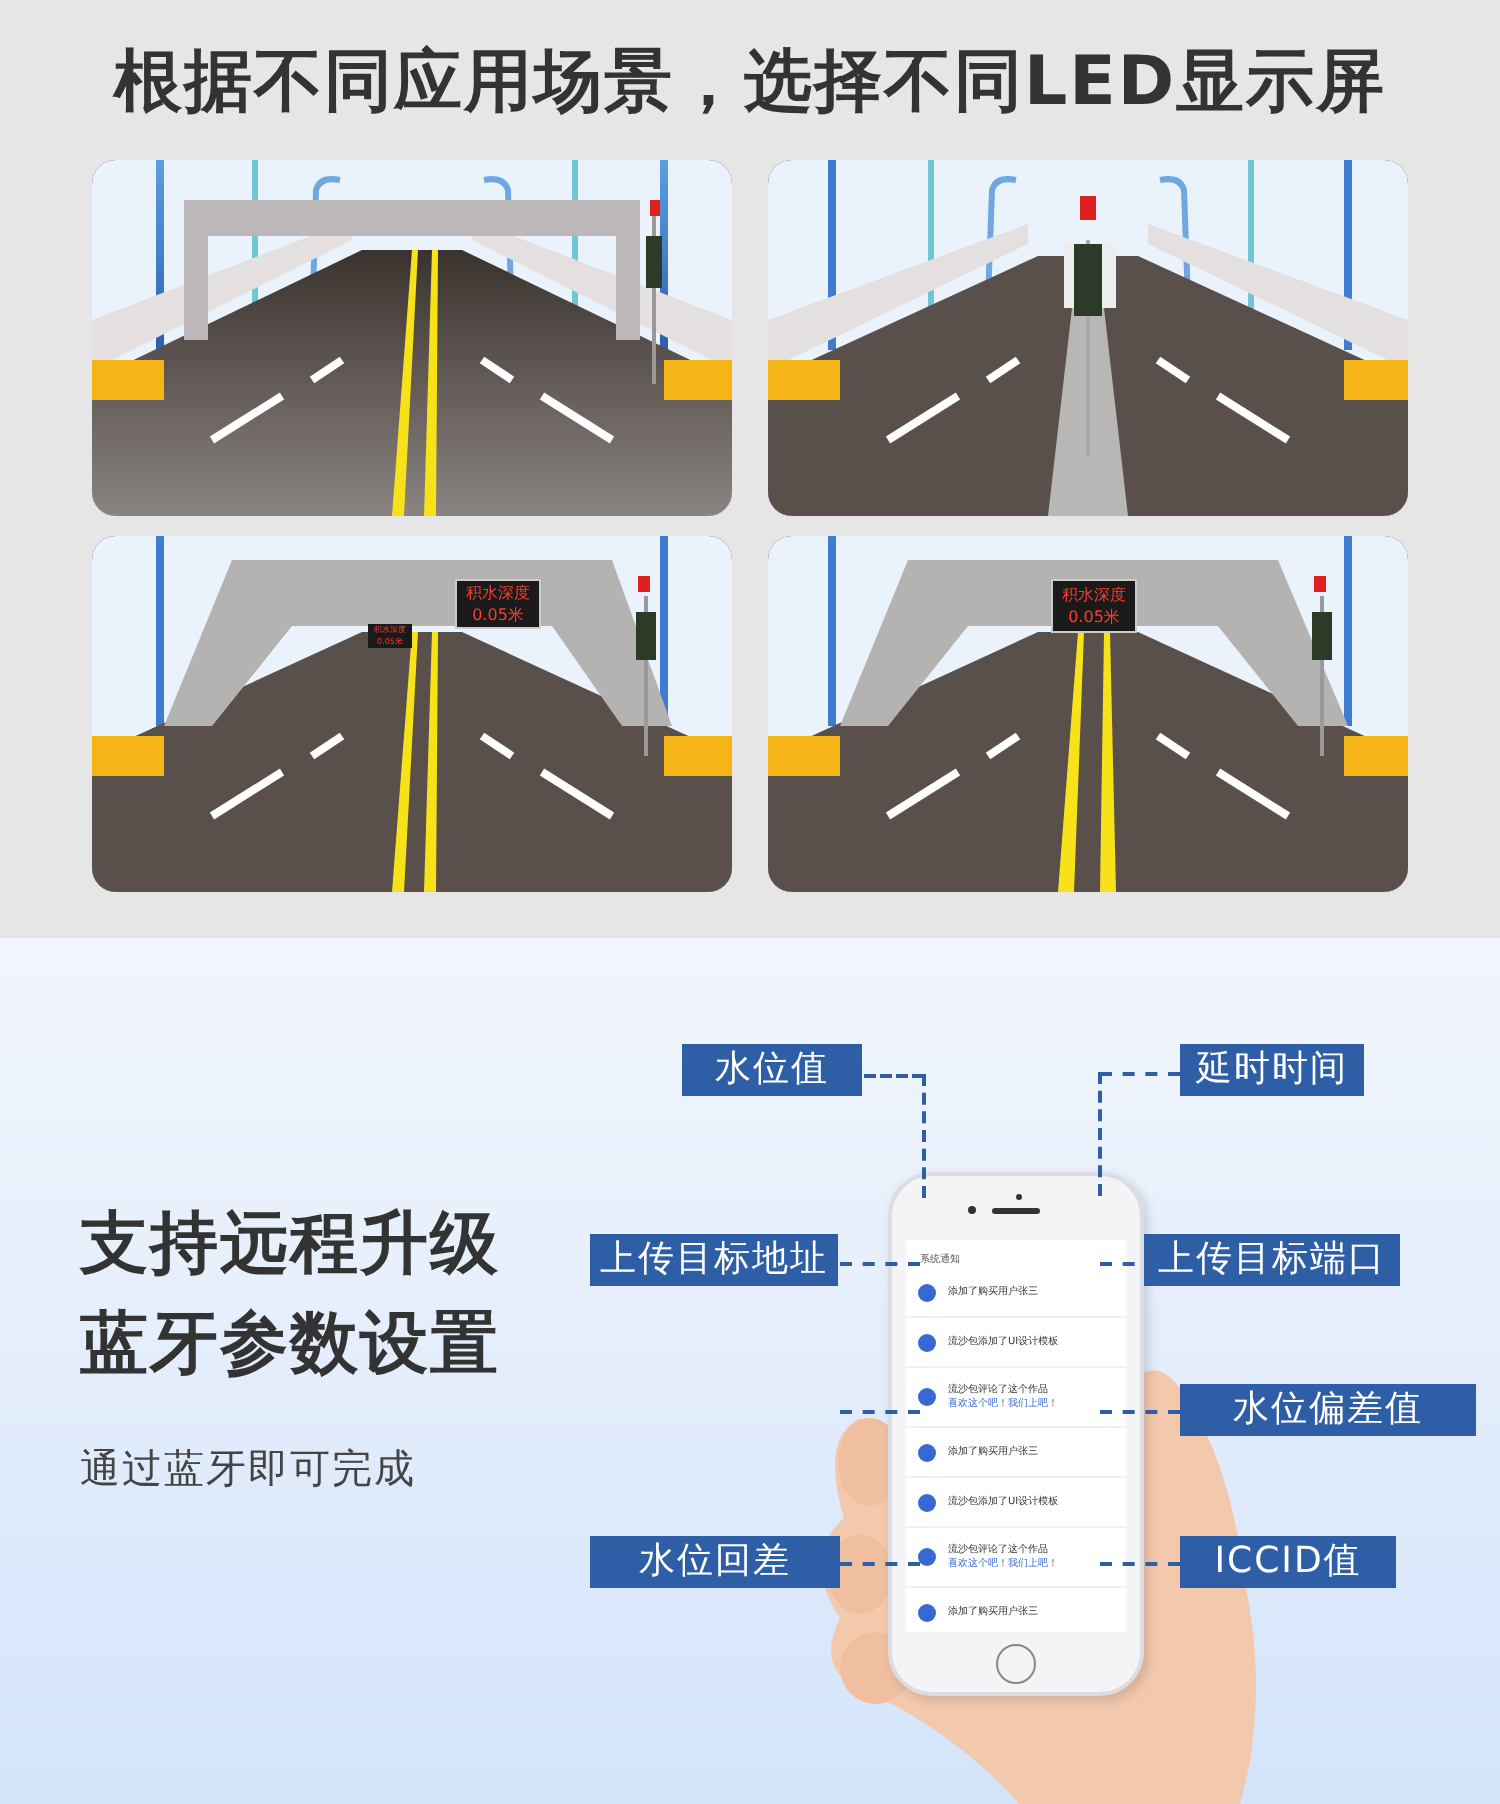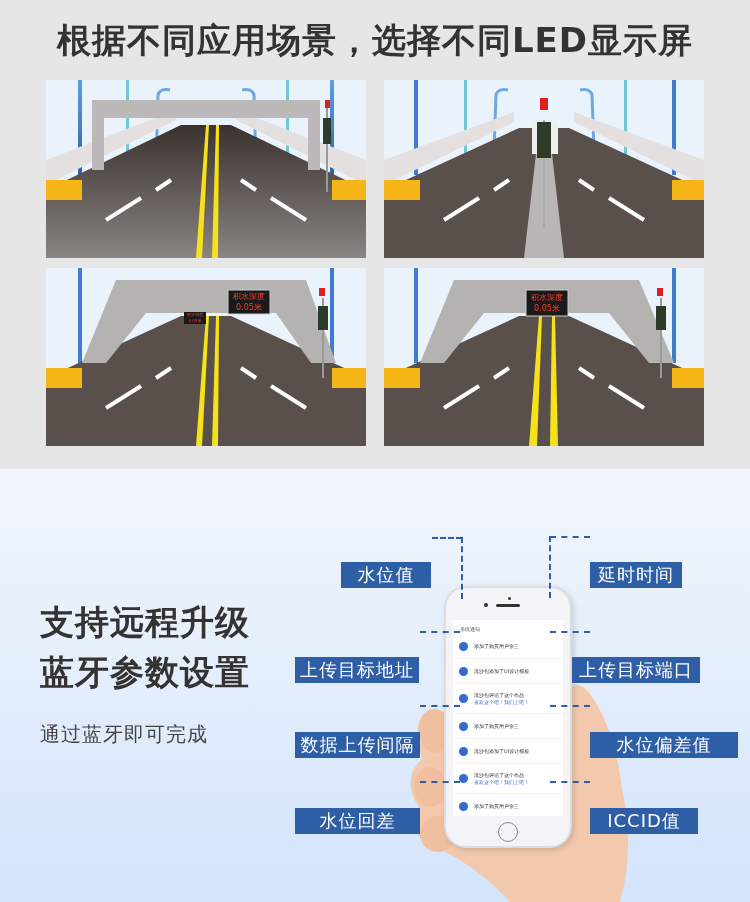--- a/index.html
+++ b/index.html
@@ -3,33 +3,33 @@
 <meta charset="utf-8">
 <style>
   * { box-sizing: border-box; margin: 0; padding: 0; }
   html, body { width: 750px; height: 902px; overflow: hidden; background: #ffffff; }
   body { font-family: "DejaVu Sans", "Liberation Sans", sans-serif; position: relative; }
 
   .top { position: absolute; left: 0; top: 0; width: 750px; height: 469px; background: #e6e6e6; }
   .top-title { position: absolute; left: 0; top: 18px; width: 750px; text-align: center;
     font-size: 34px; font-weight: bold; color: #333333; letter-spacing: 1px; }
 
-  .scene { position: absolute; width: 320px; height: 178px; background: #4c1d95; overflow: hidden; }
+  .scene { position: absolute; width: 320px; height: 178px; background: #4c1d95; overflow: hidden; border-radius: 12px; }
   .scene svg { display: block; }
 
   .bottom { position: absolute; left: 0; top: 469px; width: 750px; height: 433px;
     background: linear-gradient(180deg, #f2f6fd 0%, #e5eefb 45%, #d3e4fb 100%); }
 
   .headline { position: absolute; left: 40px; top: 128px; font-size: 34px; font-weight: bold;
     color: #333333; line-height: 50px; letter-spacing: 1px; }
   .desc { position: absolute; left: 40px; top: 248px; font-size: 20px; color: #444444;
     line-height: 34px; letter-spacing: 1px; }
 
   .tag { position: absolute; height: 26px; background: #2e5fa6; color: #ffffff;
-    font-size: 18px; line-height: 26px; text-align: center; letter-spacing: 1px; margin-top: 40px; }
+    font-size: 18px; line-height: 26px; text-align: center; letter-spacing: 1px; }
 
   .dash-h { position: absolute; height: 0; border-top: 2px dashed #2e5fa6; }
   .dash-v { position: absolute; width: 0; border-left: 2px dashed #2e5fa6; }
 
   .hand { position: absolute; }
   .phone { position: absolute; left: 444px; top: 117px; width: 128px; height: 262px;
     background: #f4f4f6; border-radius: 22px; border: 2px solid #dcdde2;
     box-shadow: 2px 2px 6px rgba(0,0,0,0.15); }
   .phone-speaker { position: absolute; left: 50px; top: 16px; width: 24px; height: 3px; background: #333; border-radius: 2px; }
   .phone-cam { position: absolute; left: 62px; top: 9px; width: 3px; height: 3px; background: #333; border-radius: 50%; }
@@ -256,20 +256,19 @@
 
   <div class="dash-h" style="left:420px; top:162px; width:40px;"></div>
   <div class="dash-h" style="left:550px; top:162px; width:40px;"></div>
   <div class="dash-h" style="left:420px; top:236px; width:40px;"></div>
   <div class="dash-h" style="left:550px; top:236px; width:40px;"></div>
   <div class="dash-h" style="left:420px; top:312px; width:40px;"></div>
   <div class="dash-h" style="left:550px; top:312px; width:40px;"></div>
 
   <div class="tag" style="left:341px; top:53px; width:90px;">水位值</div>
   <div class="tag" style="left:295px; top:148px; width:124px;">上传目标地址</div>
-  <div class="tag" style="left:295px; top:223px; width:125px;">数据上传间隔</div>
   <div class="tag" style="left:295px; top:299px; width:125px;">水位回差</div>
 
   <div class="tag" style="left:590px; top:53px; width:92px;">延时时间</div>
   <div class="tag" style="left:572px; top:148px; width:128px;">上传目标端口</div>
   <div class="tag" style="left:590px; top:223px; width:148px;">水位偏差值</div>
   <div class="tag" style="left:590px; top:299px; width:108px;">ICCID值</div>
 </div>
 
 </body></html>

